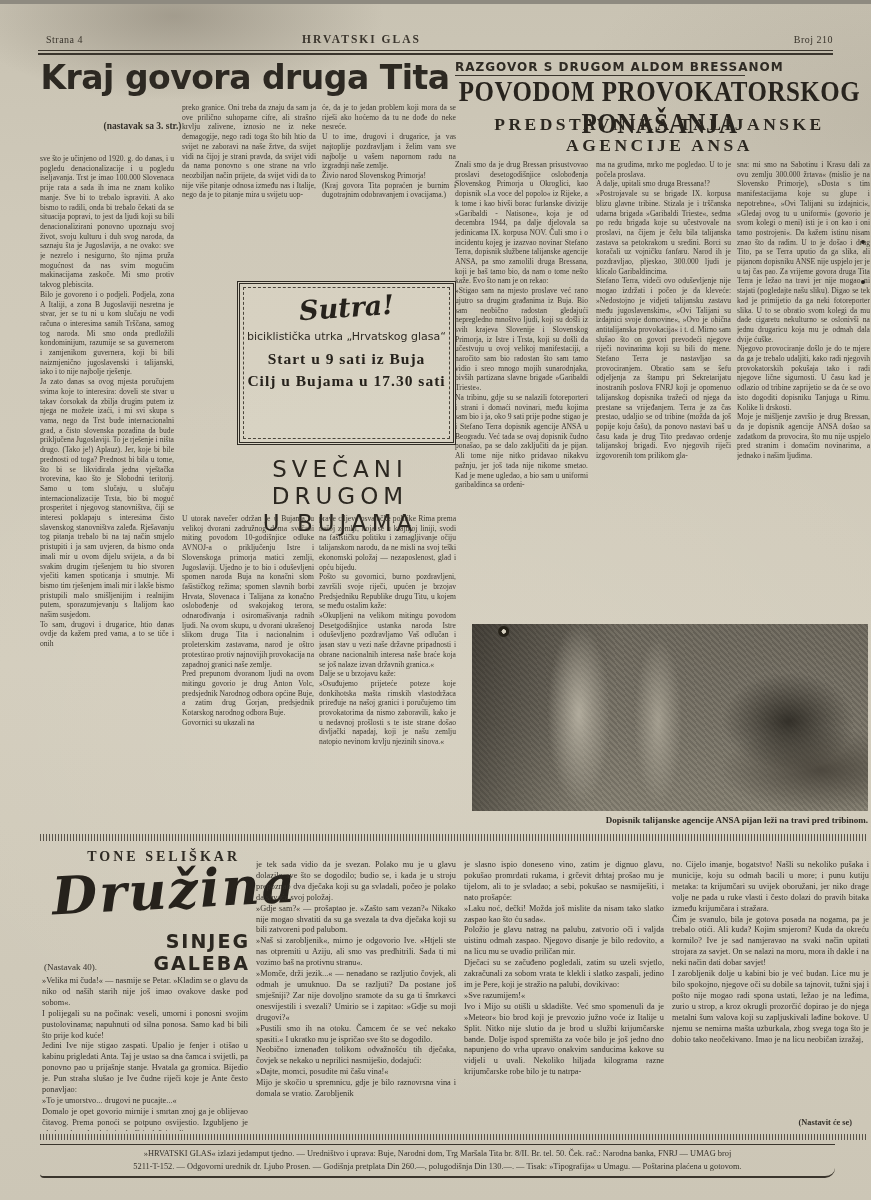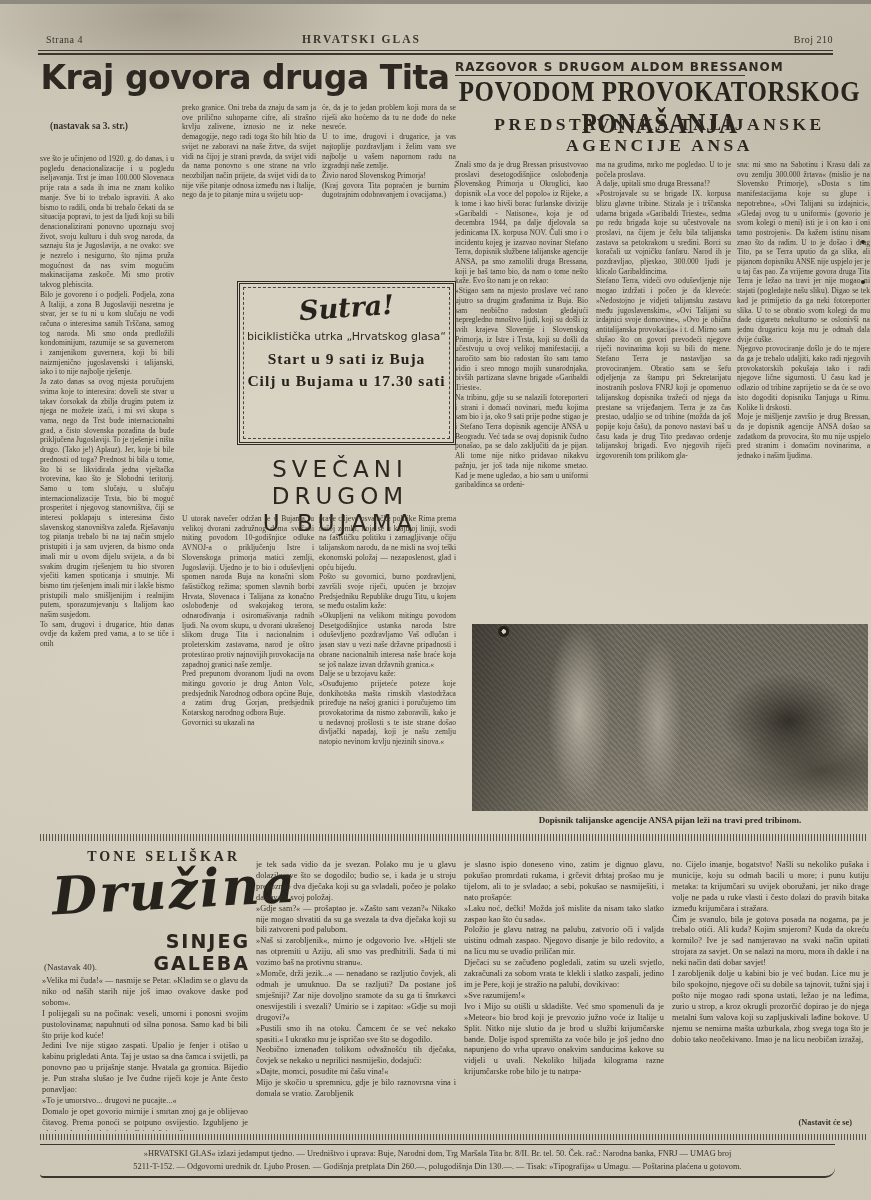--- a/index.html
+++ b/index.html
@@ -28,21 +28,21 @@
   }
   .dot{position:absolute;border-radius:50%;background:#2a2620;}
   
   .hdr{font-size:10px;letter-spacing:.5px;color:#3a352d;}
   .masthead{font-weight:bold;font-size:11.5px;letter-spacing:2px;}
   
   .tito-headline{
     font-family:"DejaVu Sans","Liberation Sans",sans-serif;
     font-weight:bold;font-size:33px;letter-spacing:-.5px;color:#2d2922;text-align:center;
   }
-  .tito-sub{font-weight:bold;font-size:9.5px;text-align:left;color:#35312a;}
+  .tito-sub{font-weight:bold;font-size:9.5px;text-align:center;color:#35312a;}
   .kicker{font-family:"DejaVu Sans",sans-serif;font-weight:bold;font-size:12px;letter-spacing:1px;color:#2f2b24;}
   .h1big{font-family:"Liberation Serif",serif;font-weight:bold;font-size:25px;letter-spacing:.5px;text-align:center;color:#28241e;transform:scaleY(1.15);}
   .h2big{font-family:"Liberation Serif",serif;font-weight:bold;font-size:17.5px;letter-spacing:3.5px;text-align:center;color:#2b2720;}
   .h3sub{font-family:"DejaVu Sans",sans-serif;font-weight:bold;font-size:11px;text-align:center;color:#2f2b24;}
   .miting-hl{font-family:"DejaVu Sans",sans-serif;font-size:23px;letter-spacing:5px;text-align:center;color:#2b2720;line-height:27px;}
   
   .sutra{
     border:3px double #2f2b24;outline:1px dashed #4a453b;outline-offset:-7px;
     text-align:center;background:rgba(236,230,216,.25);
   }
@@ -55,21 +55,21 @@
     background:
       radial-gradient(circle 7px at 8% 4%, #d8d2c2 0 2px, #262219 2.4px 5px, rgba(0,0,0,0) 6px),
       radial-gradient(ellipse 95px 70px at 80% 52%, rgba(40,37,31,.85) 0%, rgba(40,37,31,0) 70%),
       radial-gradient(ellipse 140px 60px at 88% 78%, rgba(72,67,58,.9) 0%, rgba(72,67,58,0) 72%),
       radial-gradient(ellipse 45px 130px at 27% 48%, rgba(200,194,178,.75), rgba(200,194,178,0) 70%),
       radial-gradient(ellipse 34px 120px at 47% 52%, rgba(188,182,166,.65), rgba(188,182,166,0) 70%),
       linear-gradient(100deg, rgba(25,22,18,.5) 0%, rgba(25,22,18,0) 35%),
       repeating-linear-gradient(48deg, rgba(28,25,20,.16) 0 2px, rgba(134,128,114,.16) 2px 4px),
       linear-gradient(180deg,#716c61 0%,#7d786c 55%,#8b8678 100%);
   }
-  .caption{font-weight:bold;font-size:9px;text-align:center;color:#2f2b24;}
+  .caption{font-weight:bold;font-size:9px;text-align:right;color:#2f2b24;}
   
   .story-kicker{font-weight:bold;font-size:14px;letter-spacing:3px;text-align:right;color:#2f2b24;}
   .story-title{font-family:"DejaVu Serif",serif;font-style:italic;font-weight:bold;font-size:52px;transform:rotate(-3deg);color:#26221c;letter-spacing:2px;}
   .story-subtitle{font-family:"DejaVu Sans",sans-serif;font-weight:bold;font-size:19px;letter-spacing:2px;color:#2b2720;text-align:right;}
   .nastavak{font-size:9px;color:#35312a;}
   .ending{font-size:8.3px;font-weight:bold;text-align:right;color:#34302a;}
   
   .footer{
     border-top:1px solid #3a352d;border-bottom:2px solid #3a352d;
     font-size:8.4px;line-height:12.5px;text-align:center;color:#35312a;

